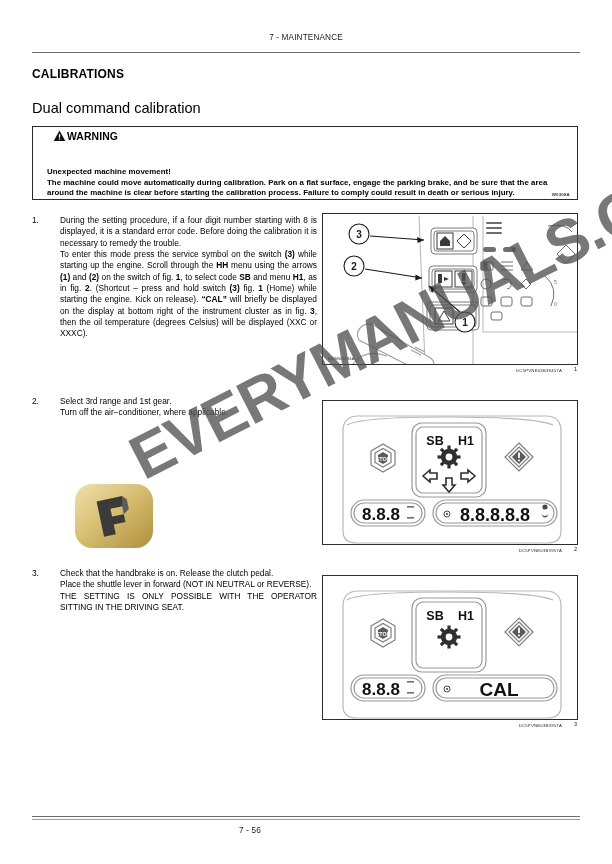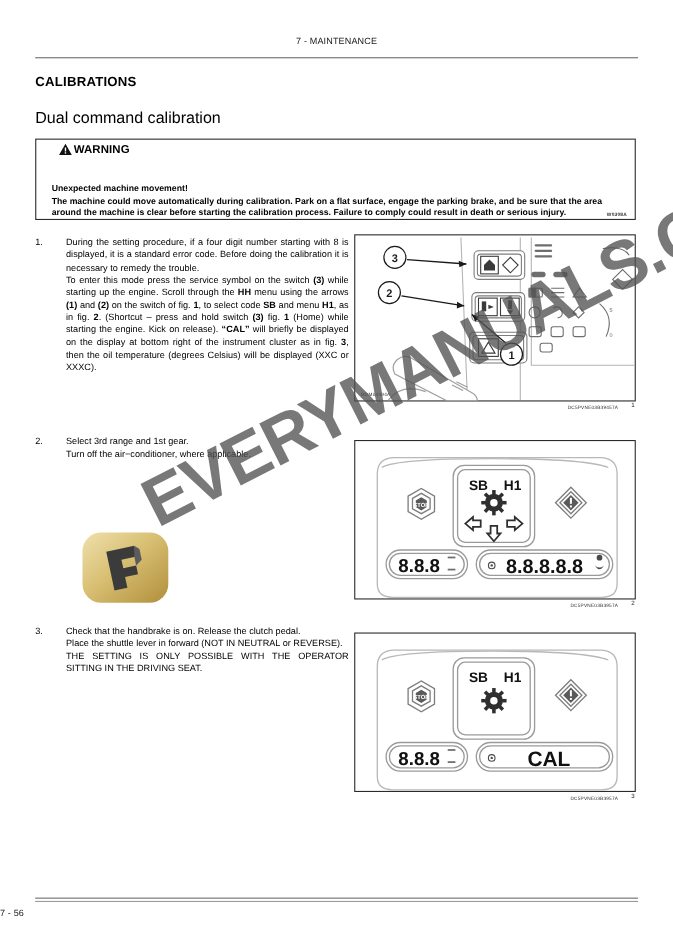--- a/index.html
+++ b/index.html
@@ -200,21 +200,21 @@
     left: 32px;
     width: 548px;
     height: 0.7px;
     background: #9a9a9a;
   }
   .page-footer {
     position: absolute;
     bottom: 29px;
     left: 0;
     width: 500px;
-    text-align: left;
+    text-align: center;
     font-size: 8.2px;
     color: #1a1a1a;
     letter-spacing: 0.15px;
   }
 
   
   #watermark {
     position: absolute;
     left: 0;
     top: 0;

